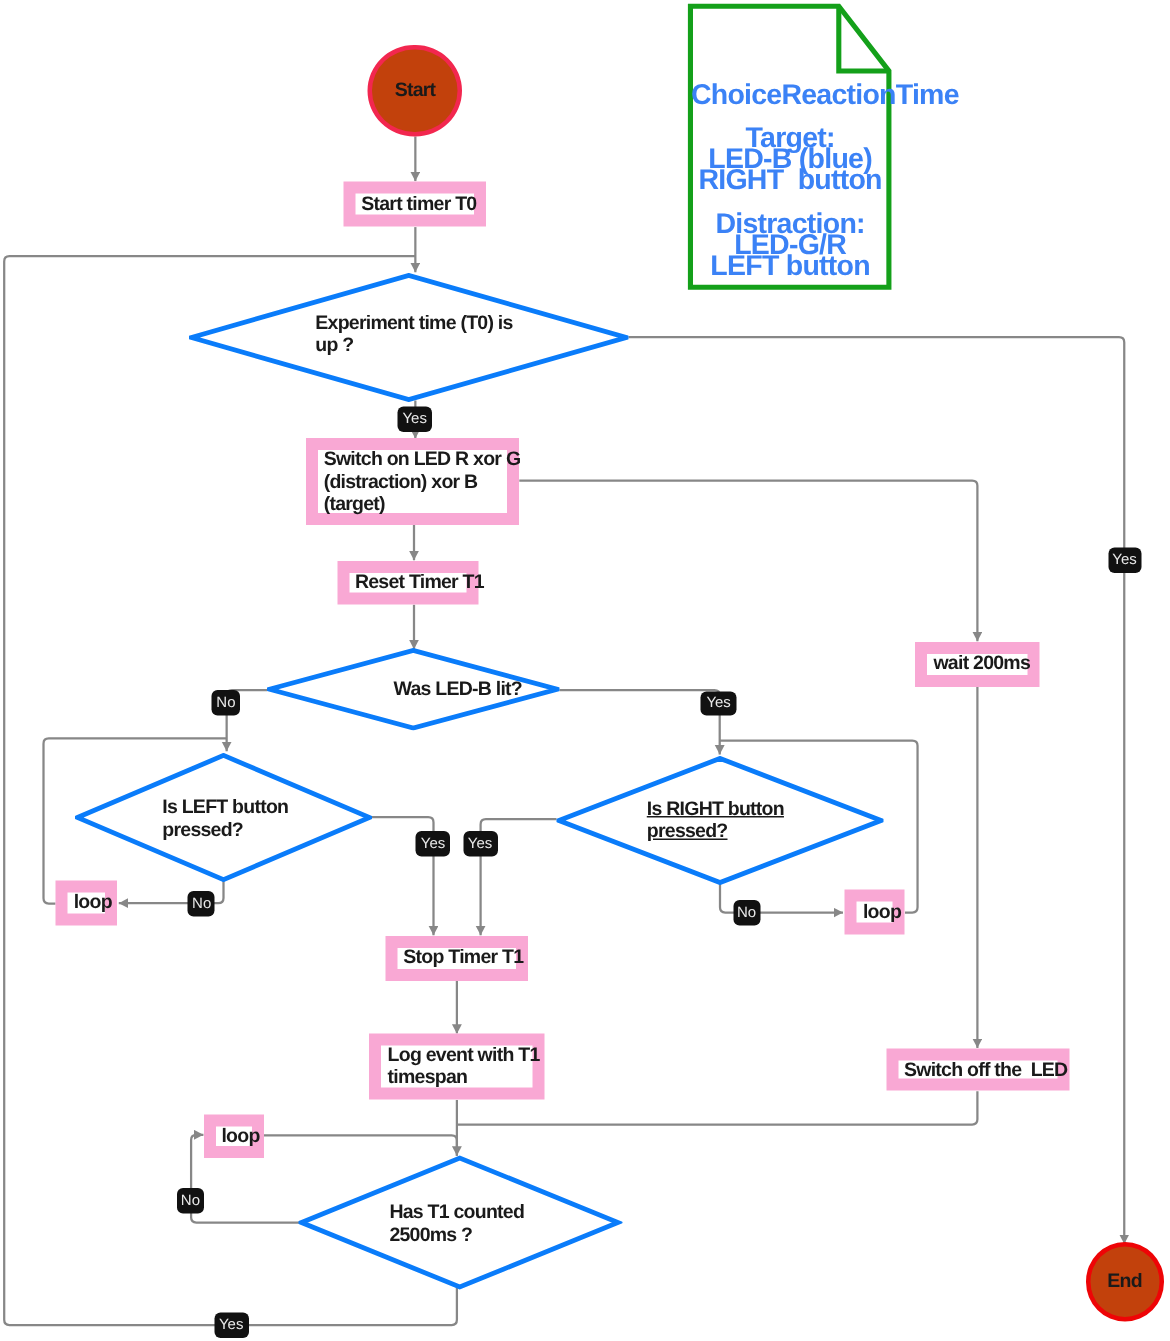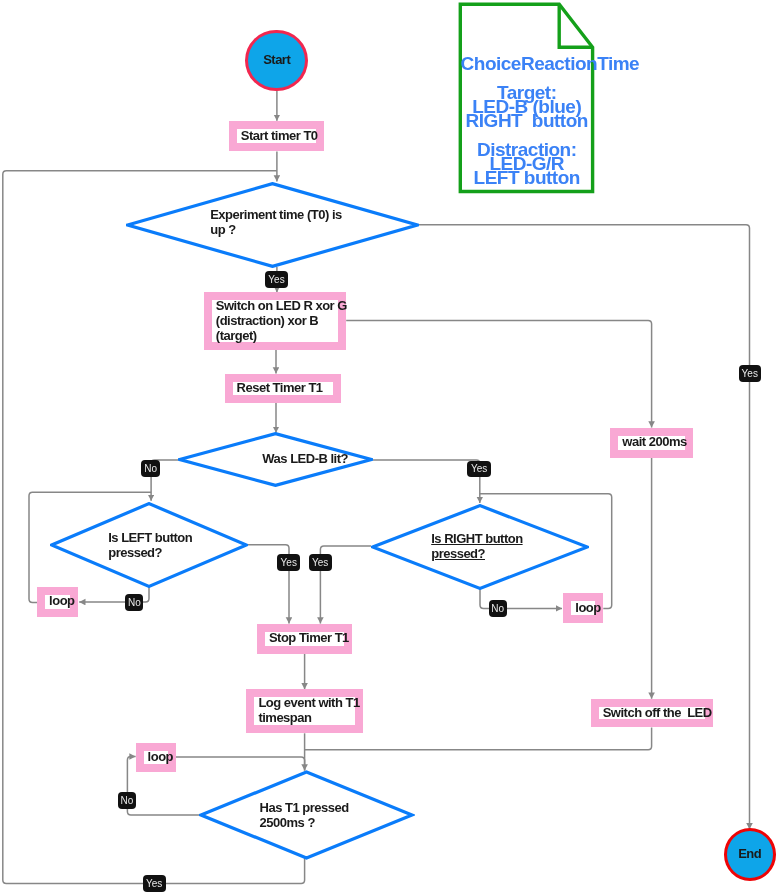--- a/index.html
+++ b/index.html
@@ -3,21 +3,21 @@
 <meta charset="utf-8">
 <title>ChoiceReactionTime Flowchart</title>
 <style>
   html,body{margin:0;padding:0;background:#ffffff;}
   body{width:780px;height:894px;overflow:hidden;font-family:"Liberation Sans",sans-serif;-webkit-font-smoothing:antialiased;}
   #canvas{position:relative;width:780px;height:894px;}
   svg.wires{position:absolute;left:0;top:0;width:780px;height:894px;}
   .node{position:absolute;box-sizing:border-box;}
   .pbox{border:8px solid #f9a8d4;background:#fff;display:flex;align-items:center;}
   .pbox .lbl{font-weight:700;font-size:13px;letter-spacing:-0.5px;color:#1a1a1a;line-height:15px;padding-left:4px;position:relative;top:-1px;white-space:pre;}
-  .term{border-radius:50%;background:#0ea5e9;display:flex;align-items:center;justify-content:center;}
+  .term{border-radius:50%;background:#c2410c;display:flex;align-items:center;justify-content:center;}
   #t-start{border:3px solid #f2274f;}
   #t-end{border:3px solid #ee0406;}
   .term .lbl{font-weight:700;font-size:13px;letter-spacing:-0.5px;color:#1a1a1a;position:relative;top:-1px;}
   .dia{position:absolute;}
   .dia .txt{position:absolute;font-weight:700;font-size:13px;letter-spacing:-0.5px;color:#1a1a1a;line-height:15px;white-space:pre;}
   .badge{position:absolute;background:#111;border-radius:4px;color:#e8e8e8;font-size:10px;font-weight:400;
          display:flex;align-items:center;justify-content:center;box-sizing:border-box;}
   .note{position:absolute;}
   .note .ntxt{position:absolute;text-align:center;font-weight:700;font-size:19px;letter-spacing:-0.5px;color:#3b82f6;line-height:14.3px;}
   .note .ntxt > div{white-space:pre;}
@@ -85,21 +85,21 @@
   </div>
 
   <div class="node pbox" style="left:228.8px;top:120.8px;width:95.5px;height:30.6px;">
     <span class="lbl">Start timer T0</span>
   </div>
   <div class="node pbox" style="left:203.8px;top:292.4px;width:142.4px;height:57.6px;">
     <span class="lbl">Switch on LED R xor G
 (distraction) xor B
 (target)</span>
   </div>
-  <div class="node pbox" style="left:224.6px;top:373.5px;width:116px;height:29.5px;">
+  <div class="node pbox" style="left:224.6px;top:373.5px;width:94px;height:29.5px;">
     <span class="lbl">Reset Timer T1</span>
   </div>
   <div class="node pbox" style="left:37.1px;top:587px;width:40.9px;height:29.6px;">
     <span class="lbl">loop</span>
   </div>
   <div class="node pbox" style="left:563.3px;top:593.3px;width:40px;height:29.7px;">
     <span class="lbl">loop</span>
   </div>
   <div class="node pbox" style="left:256.9px;top:623.8px;width:95.2px;height:30px;">
     <span class="lbl">Stop Timer T1</span>
@@ -146,21 +146,21 @@
         <path d="M1.6,43 L109,1.6 L216.4,43 L109,84.4 Z" fill="#fff" stroke="#0a7cfa" stroke-width="3.2" stroke-linejoin="miter"></path>
       </svg>
     <div class="txt" style="left:60.2px;top:26.5px;width:94px;text-decoration:underline;">Is RIGHT button
 pressed?</div>
   </div>
 
   <div class="dia" style="left:198.5px;top:770px;width:216px;height:92px;">
     <svg width="216" height="92" viewBox="0 0 216 92">
         <path d="M2,45 L107.5,2 L213,45 L107.5,88 Z" fill="#fff" stroke="#0a7cfa" stroke-width="3.2" stroke-linejoin="miter"></path>
       </svg>
-    <div class="txt" style="left:61.1px;top:29.5px;width:92px;">Has T1 pressed
+    <div class="txt" style="left:61.1px;top:29.5px;width:92px;">Has T1 counted
 2500ms ?</div>
   </div>
 
   <div class="badge" style="left:264.8px;top:271.3px;width:23.4px;height:16.7px;">Yes</div>
   <div class="badge" style="left:738.5px;top:364.9px;width:22.5px;height:16.7px;">Yes</div>
   <div class="badge" style="left:141.3px;top:459.8px;width:18.7px;height:17.3px;">No</div>
   <div class="badge" style="left:467.4px;top:460.7px;width:23.4px;height:16.4px;">Yes</div>
   <div class="badge" style="left:277.2px;top:554.2px;width:23.1px;height:16.8px;">Yes</div>
   <div class="badge" style="left:308.5px;top:554.2px;width:23.1px;height:16.8px;">Yes</div>
   <div class="badge" style="left:125.4px;top:593.7px;width:18.1px;height:17.0px;">No</div>

